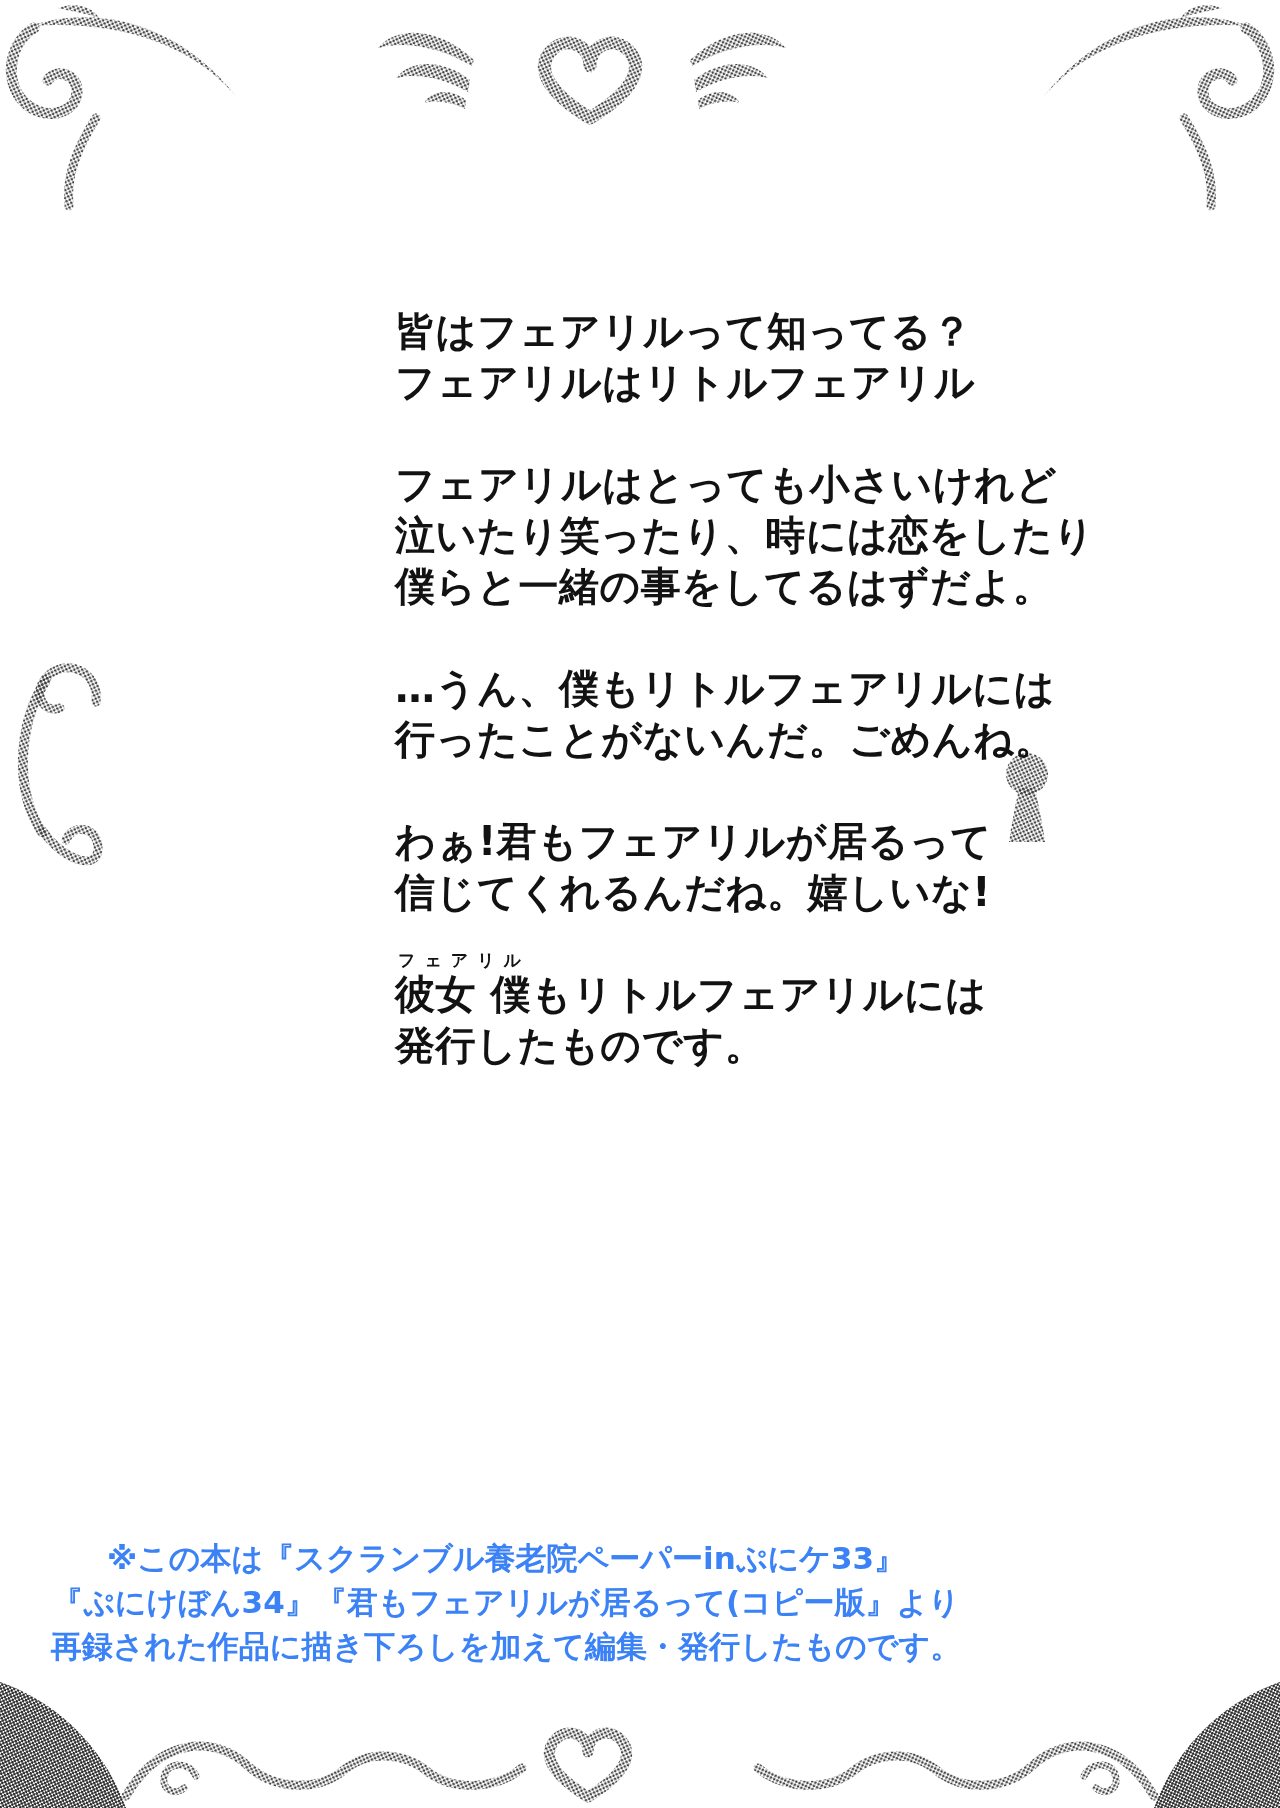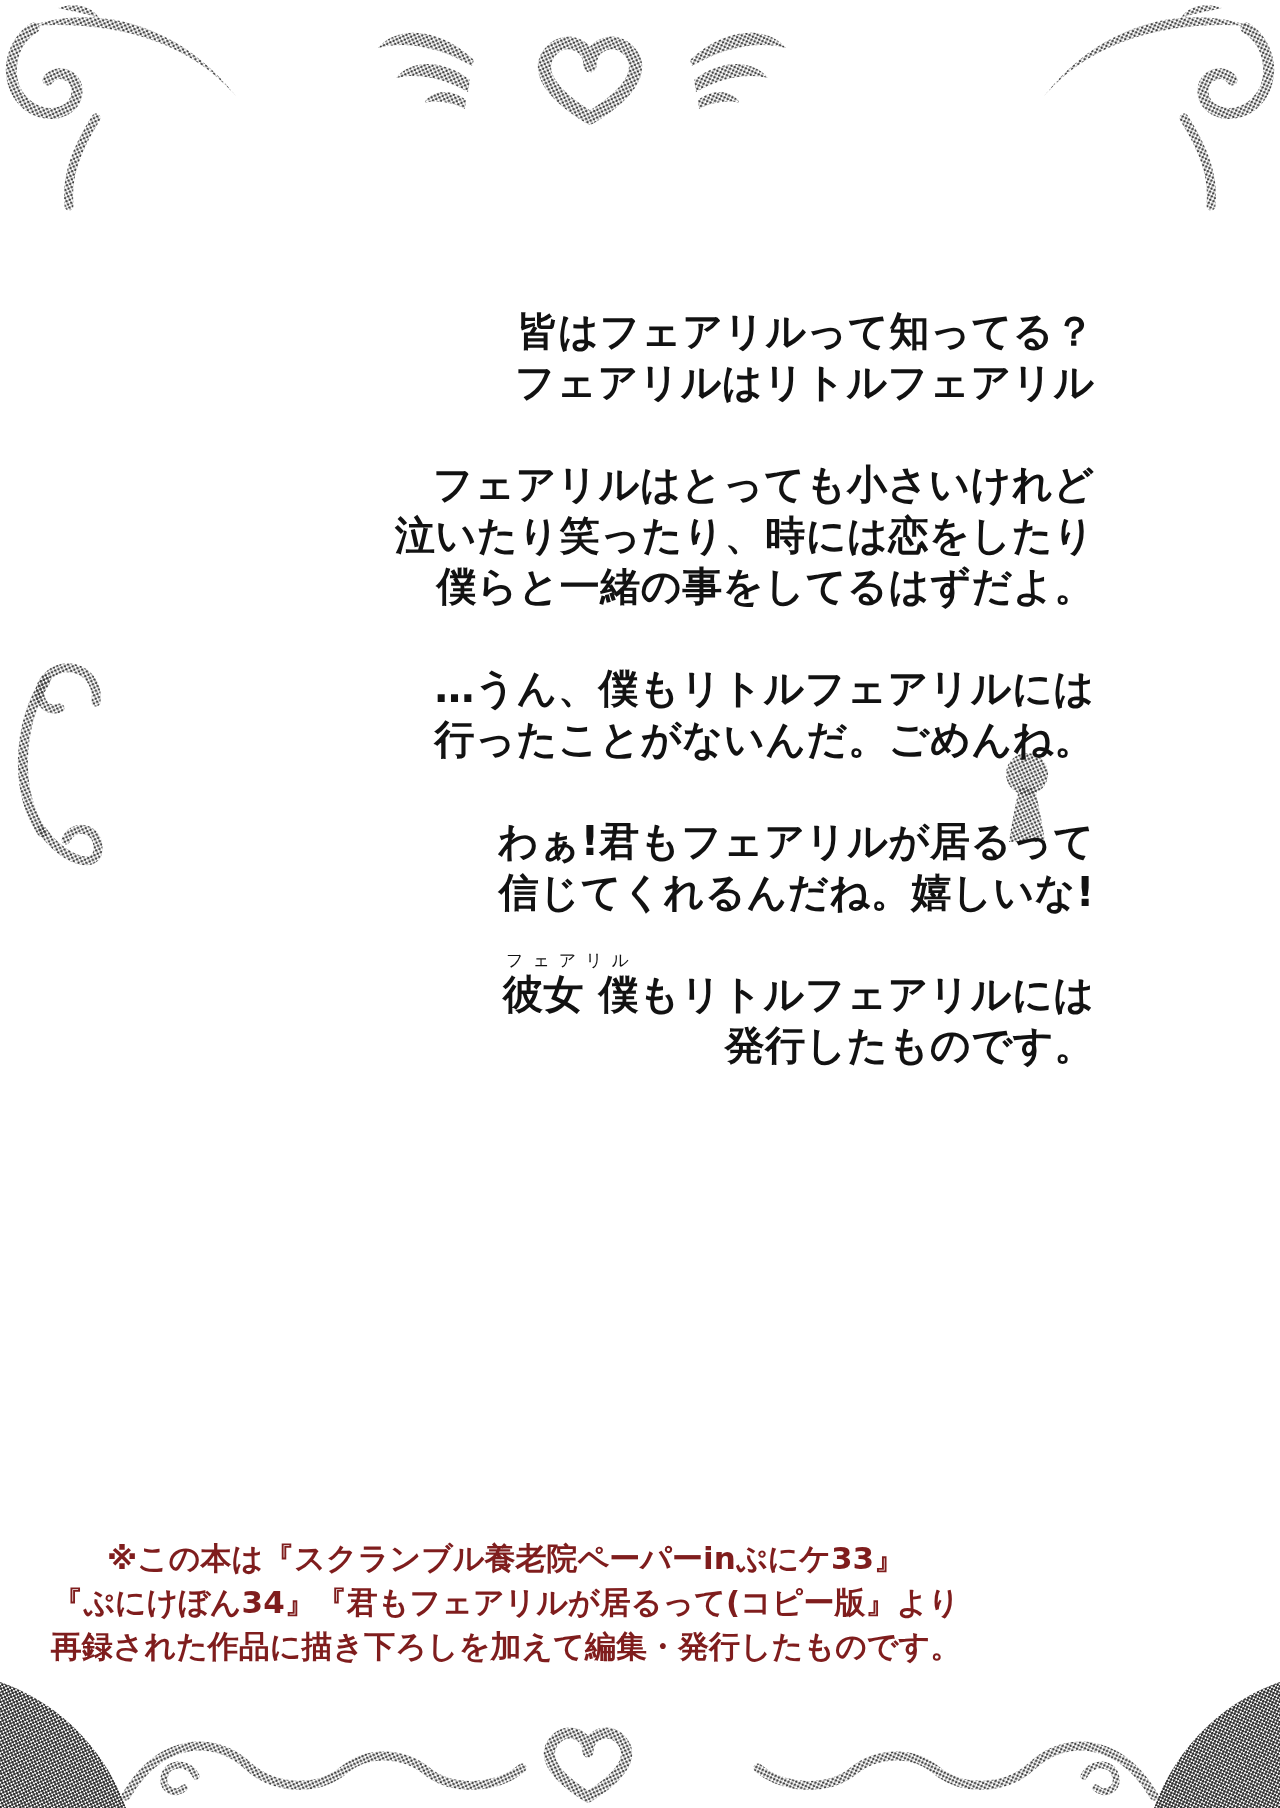--- a/index.html
+++ b/index.html
@@ -2,27 +2,27 @@
 <html><head>
 <meta charset="utf-8">
 <title>page</title>
 <style>
   html,body{margin:0;padding:0;background:#9a9a9a;}
   .page{position:relative;width:1280px;height:1808px;background:#ffffff;overflow:hidden;
         font-family:"DejaVu Sans","Liberation Sans",sans-serif;}
   .deco{position:absolute;left:0;top:0;width:1280px;height:1808px;pointer-events:none;}
   .story{position:absolute;left:395px;top:306px;color:#121212;font-weight:bold;
          font-size:40px;line-height:51px;letter-spacing:0.5px;}
-  .para{margin:0 0 51px 0;text-align:right;}
+  .para{margin:0 0 51px 0;}
   .line{white-space:nowrap;}
   .ruby-line{margin-top:12px;}
   .ruby-wrap{position:relative;display:inline-block;}
-  .furigana{position:absolute;top:-17px;left:3px;font-size:17px;font-weight:normal;
+  .furigana{position:absolute;top:-17px;left:3px;font-size:17px;font-weight:bold;
             letter-spacing:9px;line-height:1;white-space:nowrap;}
-  .colophon{position:absolute;left:0;top:1536px;width:1012px;text-align:center;color:#7f1d1d;
+  .colophon{position:absolute;left:0;top:1536px;width:1012px;text-align:center;color:#3b82f6;
             font-weight:bold;font-size:31px;line-height:44px;}
   .colophon .line{white-space:nowrap;}
 </style>
 </head>
 <body>
 
 <div class="page">
 
   <svg class="deco" viewBox="0 0 1280 1808" xmlns="http://www.w3.org/2000/svg">
     <defs>

